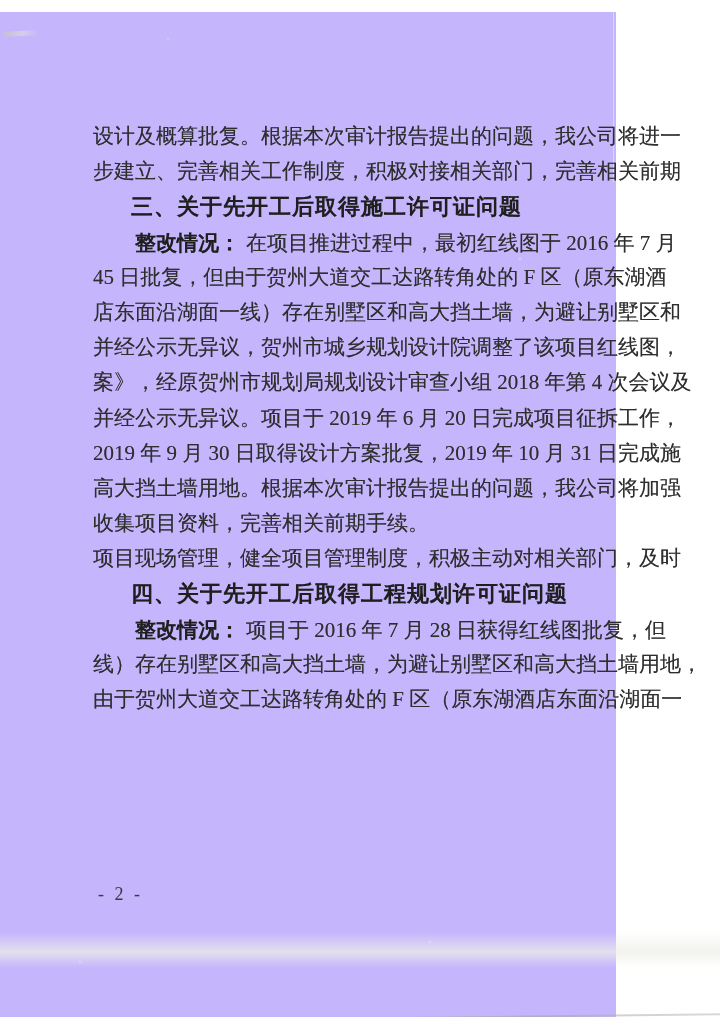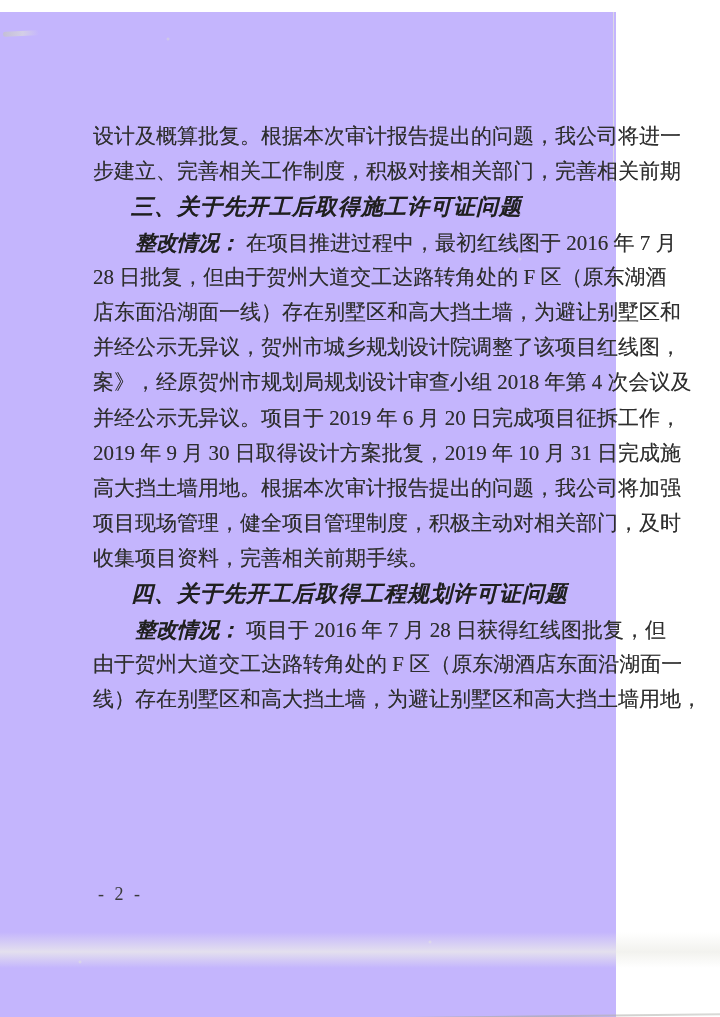--- a/index.html
+++ b/index.html
@@ -65,21 +65,20 @@
   }
   .line.indent {
     padding-left: 42px;
   }
   .seg { display: inline; }
   .seg-bold {
     font-family: "Liberation Sans", "DejaVu Sans", sans-serif;
     font-weight: bold;
     color: #1f1f1f;
     padding-right: 6px;
-    font-style: italic;
   }
   .page-number {
     position: absolute;
     left: 98px;
     top: 872px;
     font-size: 18px;
     letter-spacing: 3px;
     color: #3a3a3a;
     font-family: "Liberation Serif", "DejaVu Serif", serif;
   }
@@ -130,32 +129,32 @@
 
 <div class="page">
   <div class="scan-smudge"></div>
   <div class="scan-right-edge"></div>
 
   <div class="text-area">
       <div class="line body"><span class="seg">设计及概算批复。根据本次审计报告提出的问题，我公司将进一</span></div>
       <div class="line body"><span class="seg">步建立、完善相关工作制度，积极对接相关部门，完善相关前期</span></div>
       <div class="line heading endline"><span class="seg seg-bold">三、关于先开工后取得施工许可证问题</span></div>
       <div class="line body indent"><span class="seg seg-bold">整改情况：</span><span class="seg">在项目推进过程中，最初红线图于 2016 年 7 月</span></div>
-      <div class="line body"><span class="seg">28 日批复，但由于贺州大道交工达路转角处的 F 区（原东湖酒</span></div>
+      <div class="line body"><span class="seg">45 日批复，但由于贺州大道交工达路转角处的 F 区（原东湖酒</span></div>
       <div class="line body"><span class="seg">店东面沿湖面一线）存在别墅区和高大挡土墙，为避让别墅区和</span></div>
       <div class="line body"><span class="seg">并经公示无异议，贺州市城乡规划设计院调整了该项目红线图，</span></div>
       <div class="line body"><span class="seg">案》，经原贺州市规划局规划设计审查小组 2018 年第 4 次会议及</span></div>
       <div class="line body"><span class="seg">并经公示无异议。项目于 2019 年 6 月 20 日完成项目征拆工作，</span></div>
       <div class="line body"><span class="seg">2019 年 9 月 30 日取得设计方案批复，2019 年 10 月 31 日完成施</span></div>
       <div class="line body"><span class="seg">高大挡土墙用地。根据本次审计报告提出的问题，我公司将加强</span></div>
+      <div class="line body endline"><span class="seg">收集项目资料，完善相关前期手续。</span></div>
       <div class="line body"><span class="seg">项目现场管理，健全项目管理制度，积极主动对相关部门，及时</span></div>
-      <div class="line body endline"><span class="seg">收集项目资料，完善相关前期手续。</span></div>
       <div class="line heading endline"><span class="seg seg-bold">四、关于先开工后取得工程规划许可证问题</span></div>
       <div class="line body indent"><span class="seg seg-bold">整改情况：</span><span class="seg">项目于 2016 年 7 月 28 日获得红线图批复，但</span></div>
+      <div class="line body"><span class="seg">线）存在别墅区和高大挡土墙，为避让别墅区和高大挡土墙用地，</span></div>
       <div class="line body"><span class="seg">由于贺州大道交工达路转角处的 F 区（原东湖酒店东面沿湖面一</span></div>
-      <div class="line body"><span class="seg">线）存在别墅区和高大挡土墙，为避让别墅区和高大挡土墙用地，</span></div>
     </div>
 
   <div class="page-number">- 2 -</div>
 
   <div class="scan-shadow-band"></div>
   <div class="scan-bottom-line"></div>
 </div>
 
 </body></html>

